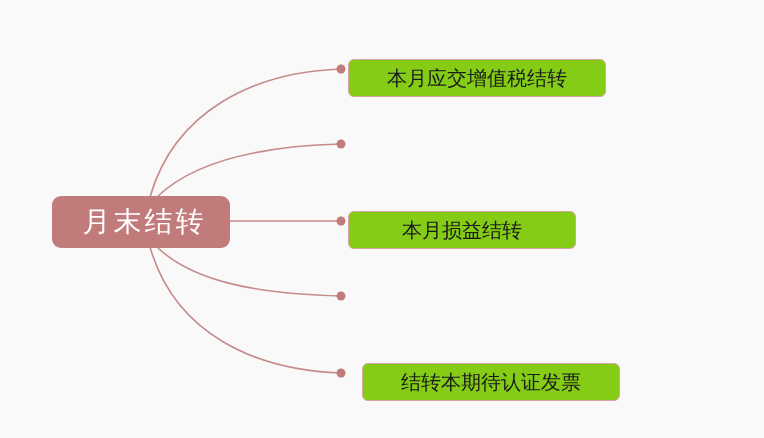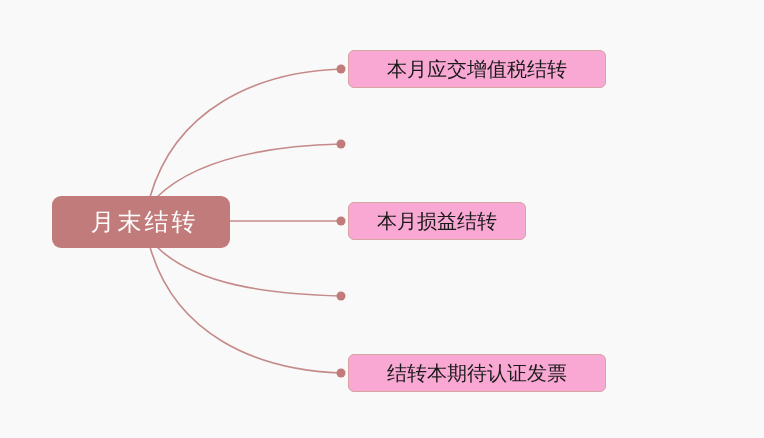--- a/index.html
+++ b/index.html
@@ -35,49 +35,50 @@
     height: 52px;
     background: #c27b7b;
     border-radius: 9px;
     display: flex;
     align-items: center;
     justify-content: center;
     box-sizing: border-box;
   }
   .root-label {
     color: #ffffff;
-    font-size: 24px;
+    font-size: 28px;
     letter-spacing: 3px;
     line-height: 1;
     white-space: nowrap;
     margin-left: 7px;
   }
   .leaf-node {
     position: absolute;
     height: 38px;
-    background: #f9a8d4;
+    background: #84cc16;
     border: 1px solid #d8a3a3;
     border-radius: 6px;
     display: flex;
     align-items: center;
     justify-content: center;
     box-sizing: border-box;
     padding: 0 14px;
+    margin-top: 9px;
   }
   .leaf-label {
     color: #1a1a1a;
     font-size: 20px;
     line-height: 1;
     white-space: nowrap;
   }
   .leaf-1 { left: 348px; top: 50px; width: 258px; }
   .leaf-2 { left: 348px; top: 125px; width: 236px; }
-  .leaf-3 { left: 348px; top: 202px; width: 178px; text-align: right; }
+  .leaf-3 { left: 348px; top: 202px; width: 228px; text-align: right; }
   .leaf-4 { left: 348px; top: 277px; width: 212px; }
-  .leaf-5 { left: 348px; top: 354px; width: 258px; }
+  .leaf-5 { left: 362px; top: 354px; width: 258px; }
 </style>
 </head>
 <body>
 
 <div id="mindmap">
 
   <svg id="connectors" viewBox="0 0 764 438" xmlns="http://www.w3.org/2000/svg">
     <path d="M 150 197 C 175 110 255 72 341 69" fill="none" stroke="#c58a8a" stroke-width="1.6"></path>
     <path d="M 157 197 C 195 160 265 146 341 144" fill="none" stroke="#c58a8a" stroke-width="1.6"></path>
     <path d="M 230 221 L 341 221" fill="none" stroke="#c58a8a" stroke-width="1.6"></path>

